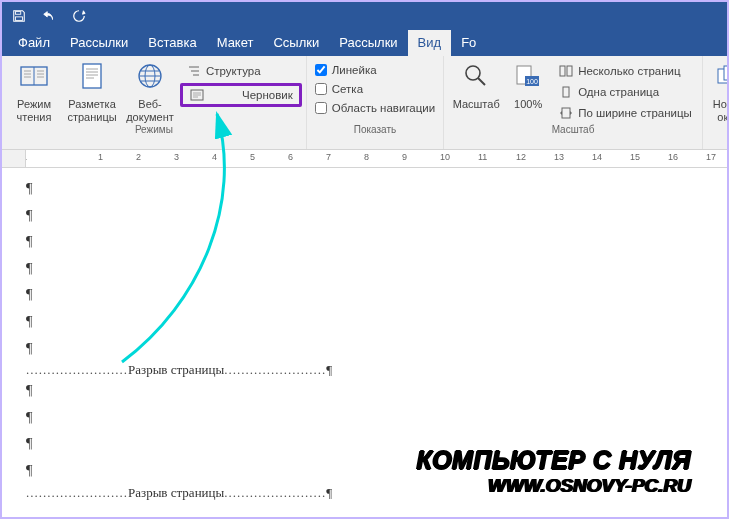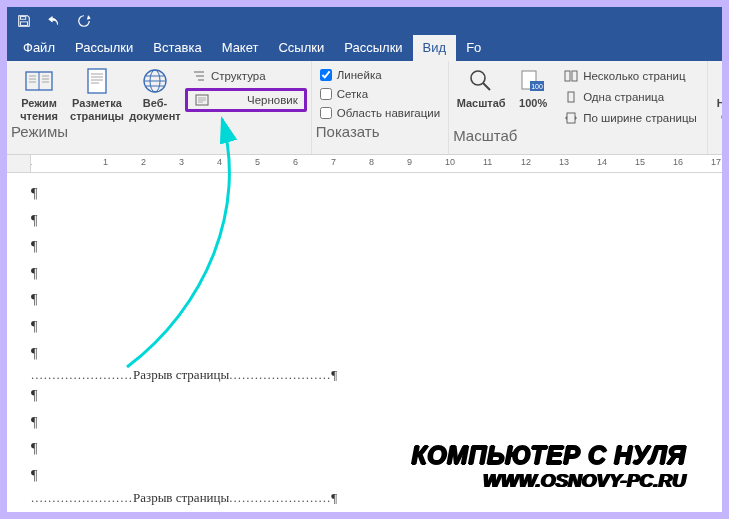--- a/index.html
+++ b/index.html
@@ -1,37 +1,37 @@
 <!DOCTYPE html>
 <html><head>
 <meta charset="utf-8">
 <style>
   * { box-sizing: border-box; margin: 0; padding: 0; }
   body { font-family: "Segoe UI", Tahoma, sans-serif; font-size: 12px; background: #fff; }
-  .app { width: 729px; height: 519px; border: 7px solid #c4b5fd; position: relative; overflow: hidden; }
+  .app { width: 729px; height: 519px; border: 2px solid #c4b5fd; position: relative; overflow: hidden; }
   
   
   .titlebar { height: 28px; background: #2b579a; display: flex; align-items: center; padding: 0 6px; gap: 8px; }
   .qa-btn { width: 22px; height: 22px; display: flex; align-items: center; justify-content: center; color: #fff; cursor: pointer; }
   .qa-btn svg { width: 14px; height: 14px; fill: #fff; stroke: #fff; }
   
   
   .tabs { height: 26px; background: #2b579a; display: flex; align-items: flex-end; padding-left: 6px; }
   .tab { color: #fff; padding: 5px 10px 6px; font-size: 13px; cursor: pointer; }
   .tab.active { background: #f1f1f1; color: #2b579a; }
   
   
   .ribbon { height: 94px; background: #f1f1f1; border-bottom: 1px solid #d4d4d4; display: flex; }
   .group { display: flex; flex-direction: column; border-right: 1px solid #e0e0e0; padding: 2px 4px 0; }
   .group-body { flex: 1; display: flex; align-items: flex-start; gap: 2px; }
-  .group-label { font-size: 15px; color: #666; padding-bottom: 14px; }
+  .group-label { text-align: center; font-size: 10px; color: #666; padding-bottom: 14px; }
   
   .bigbtn { display: flex; flex-direction: column; align-items: center; width: 56px; padding-top: 4px; cursor: pointer; }
   .bigbtn .ic { width: 32px; height: 28px; display: flex; align-items: center; justify-content: center; }
-  .bigbtn .lbl { font-size: 11px; color: #444; text-align: center; line-height: 1.15; margin-top: 2px; font-weight: bold; }
+  .bigbtn .lbl { font-size: 11px; color: #444; text-align: center; line-height: 1.15; margin-top: 8px; }
   
   .smallstack { display: flex; flex-direction: column; gap: 3px; padding-top: 4px; }
   .smallbtn { display: flex; align-items: center; gap: 4px; padding: 2px 6px; font-size: 11.5px; color: #444; cursor: pointer; white-space: nowrap; }
   .smallbtn .sic { width: 16px; height: 14px; display: flex; align-items: center; justify-content: center; }
   .chk { display: flex; align-items: center; gap: 5px; padding: 2px 4px; font-size: 11.5px; color: #444; cursor: pointer; white-space: nowrap; }
   .chk input { width: 12px; height: 12px; }
   
   .highlight { border: 3px solid #8020c0; border-radius: 2px; gap: 37px; }
   
   

